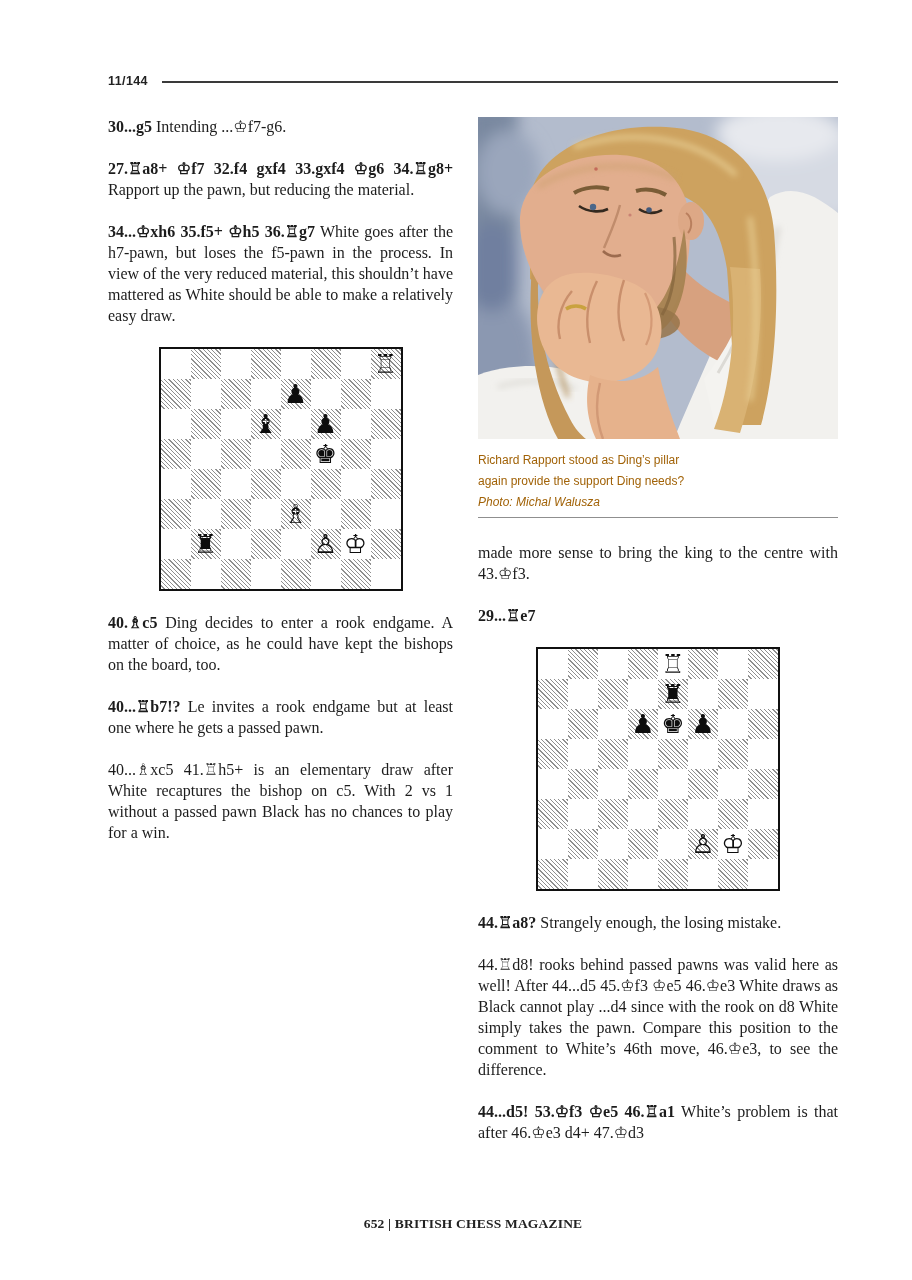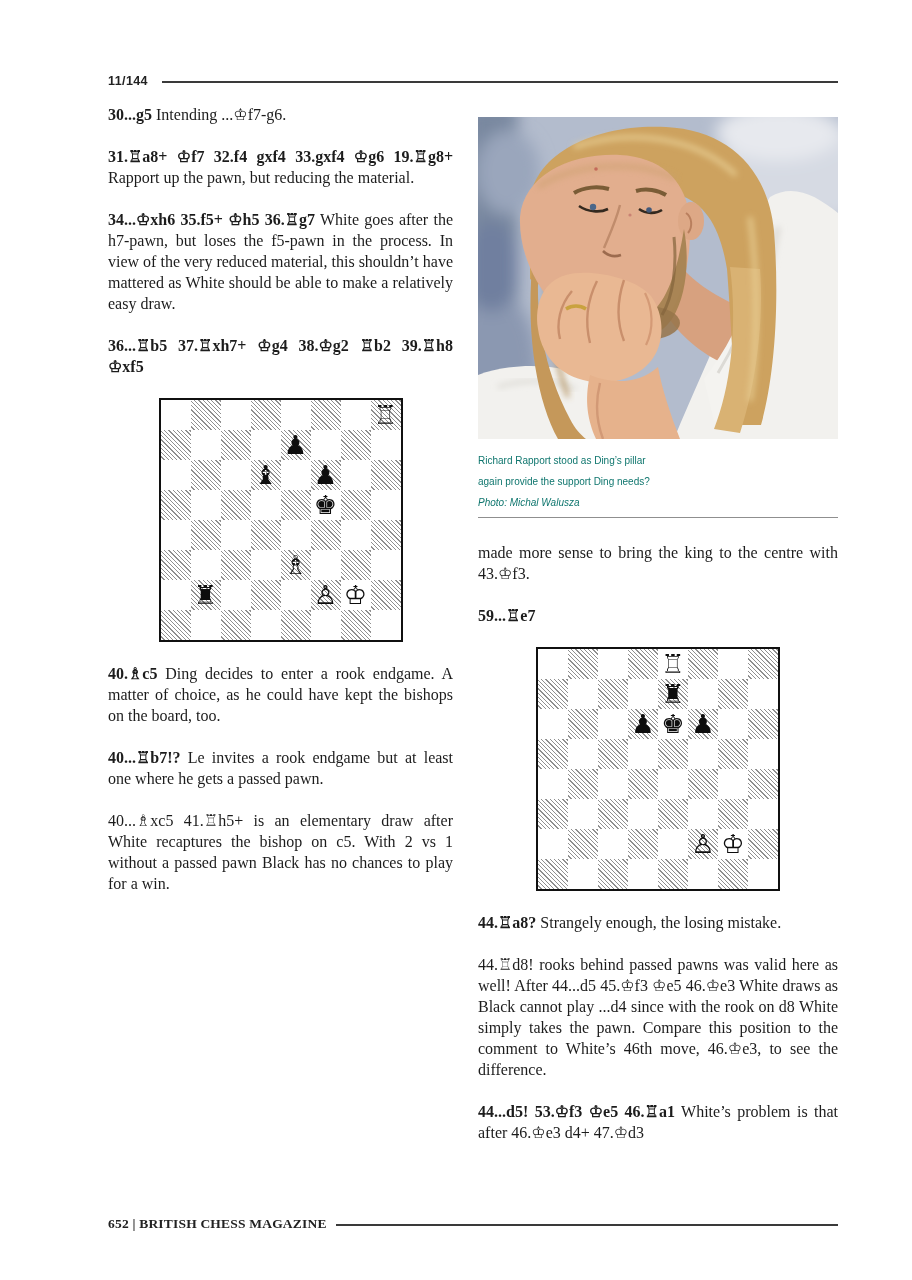--- a/index.html
+++ b/index.html
@@ -11,64 +11,63 @@
   .page{position:absolute;inset:0;overflow:hidden;}
 
   
   .page-header{position:absolute;left:108px;top:74px;width:730px;display:flex;align-items:center;}
   .issue-no{font-family:"Liberation Sans","DejaVu Sans",sans-serif;font-weight:bold;
     font-size:12.5px;letter-spacing:.4px;color:#222;}
   .header-rule{flex:1;height:2px;background:#3a3a3a;margin-left:14px;margin-top:1px;}
 
   
   .col{position:absolute;}
-  .col-left{left:108px;top:104px;width:345px;}
+  .col-left{left:108px;top:116px;width:345px;}
   .col-right{left:478px;top:117px;width:360px;}
 
   p.body{margin:0 0 21px 0;font-size:16px;line-height:21px;text-align:justify;
     text-justify:inter-word;}
   p.body b{font-weight:bold;}
 
   
   .board-wrap{width:240px;margin:6px auto 21px auto;border:2px solid #101010;}
   .board{display:grid;grid-template-columns:repeat(8,30px);grid-auto-rows:30px;}
   .sq{display:flex;align-items:center;justify-content:center;overflow:hidden;}
   .sq.light{background:#ffffff;}
   .sq.dark{background:repeating-linear-gradient(45deg,#ffffff 0px,#ffffff 2px,#8f8f8f 2px,#8f8f8f 3px);}
   .piece{font-family:"DejaVu Sans",sans-serif;font-size:26px;line-height:30px;color:#0d0d0d;}
 
   
   .photo{width:360px;height:322px;margin:0 0 11px 0;overflow:hidden;background:#b3bccd;}
   .photo svg{display:block;}
-  .caption{font-family:"Liberation Sans","DejaVu Sans",sans-serif;font-size:10px;
-    line-height:21px;color:#0f766e;}
+  .caption{font-family:"Liberation Sans","DejaVu Sans",sans-serif;font-size:12px;
+    line-height:21px;color:#a16207;}
   .caption .credit{font-style:italic;}
   .caption-rule{height:1px;background:#8f8f8f;margin:4px 0 24px 0;}
 
   
-  .page-footer{position:absolute;left:108px;top:1216px;width:730px;display:flex;align-items:center;}
+  .page-footer{position:absolute;left:108px;top:1216px;width:730px;display:flex;align-items:center;flex-direction:column;}
   .folio{font-weight:bold;font-size:13.5px;letter-spacing:.2px;color:#222;
     font-family:"Liberation Serif",serif;}
   .footer-rule{flex:1;height:2px;background:#3a3a3a;margin-left:9px;margin-top:1px;}
 </style>
 </head>
 <body>
 
 <div class="page">
 
   <div class="page-header">
     <span class="issue-no">11/144</span>
     <span class="header-rule"></span>
   </div>
 
   <div class="col col-left" id="col-left">
       <p class="body"><b>30...g5</b> <span>Intending ...♔f7-g6.</span></p>
-      <p class="body"><b>31.♖a8+ ♔f7 32.f4 gxf4 33.gxf4 ♔g6 19.♖g8+</b> <span>Rapport up the pawn, but reducing the material.</span></p>
+      <p class="body"><b>27.♖a8+ ♔f7 32.f4 gxf4 33.gxf4 ♔g6 34.♖g8+</b> <span>Rapport up the pawn, but reducing the material.</span></p>
       <p class="body"><b>34...♔xh6 35.f5+ ♔h5 36.♖g7</b> <span>White goes after the h7-pawn, but loses the f5-pawn in the process. In view of the very reduced material, this shouldn’t have mattered as White should be able to make a relatively easy draw.</span></p>
-      <p class="body"><b>36...♖b5 37.♖xh7+ ♔g4 38.♔g2 ♖b2 39.♖h8 ♔xf5</b></p>
       <div class="board-wrap">
         <div class="board">
           <div class="sq light"></div>
           <div class="sq dark"></div>
           <div class="sq light"></div>
           <div class="sq dark"></div>
           <div class="sq light"></div>
           <div class="sq dark"></div>
           <div class="sq light"></div>
           <div class="sq dark">
@@ -233,21 +232,21 @@
       </svg>
     </div>
 
     <div class="caption" id="caption">
         <div>Richard Rapport stood as Ding’s pillar</div>
         <div>again provide the support Ding needs?</div>
         <div class="credit">Photo: Michal Walusza</div>
       </div>
     <div class="caption-rule"></div>
   <p class="body"><span>made more sense to bring the king to the centre with 43.♔f3.</span></p>
-      <p class="body"><b>59...♖e7</b></p>
+      <p class="body"><b>29...♖e7</b></p>
       <div class="board-wrap">
         <div class="board">
           <div class="sq light"></div>
           <div class="sq dark"></div>
           <div class="sq light"></div>
           <div class="sq dark"></div>
           <div class="sq light">
             <span class="piece">♖</span>
           </div>
           <div class="sq dark"></div>

